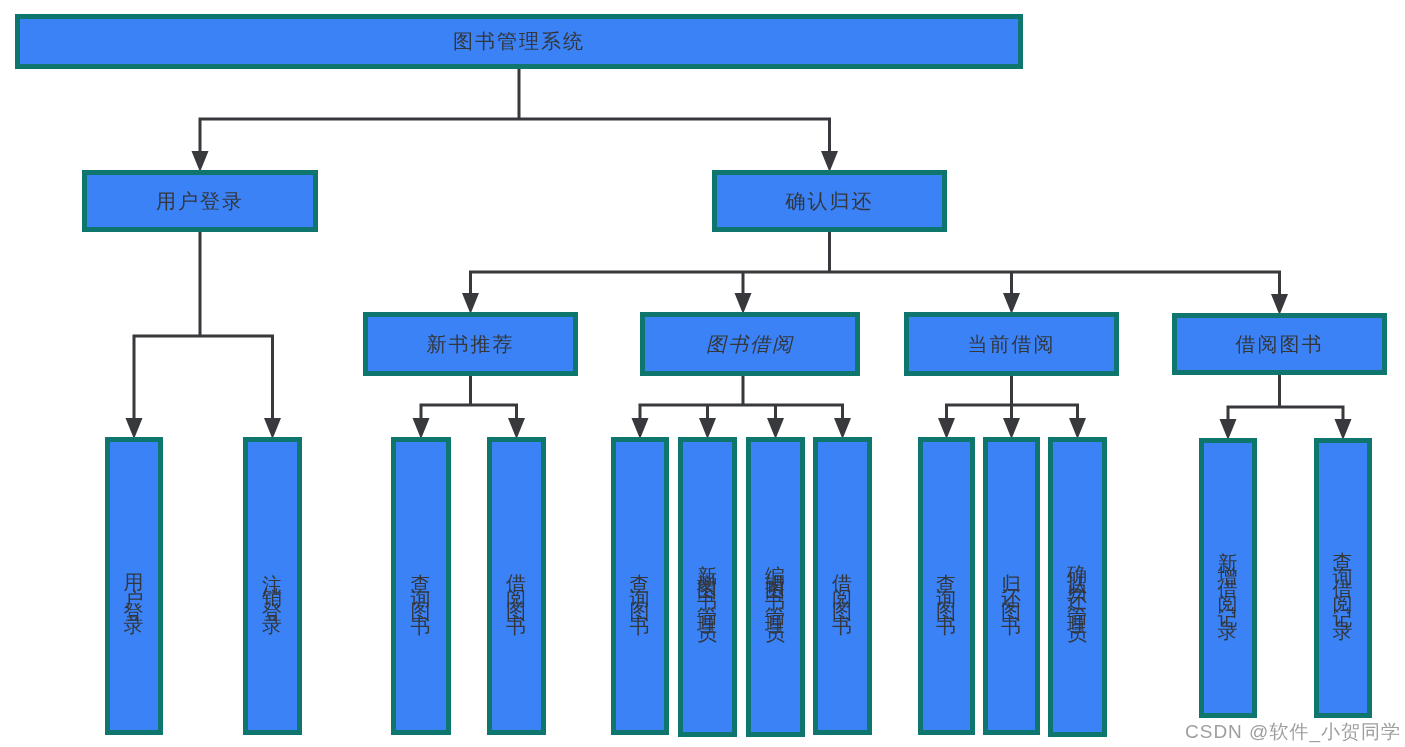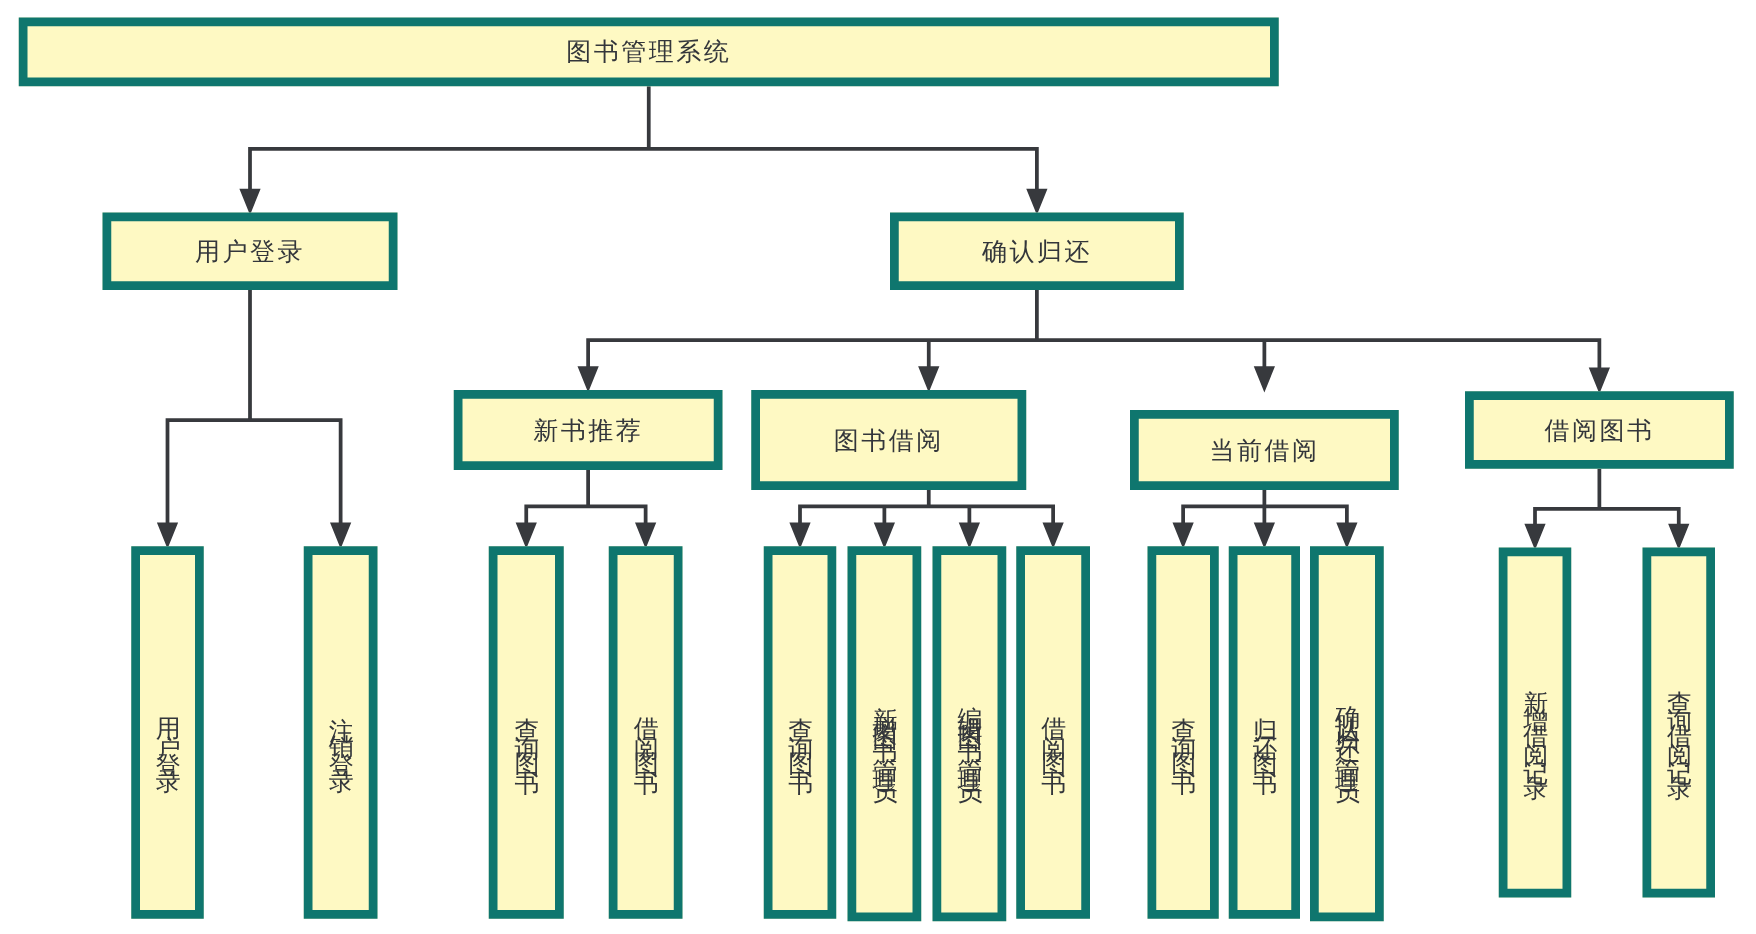--- a/index.html
+++ b/index.html
@@ -17,22 +17,22 @@
   }
   #wires {
     position: absolute;
     left: 0;
     top: 0;
     z-index: 1;
   }
   .node {
     position: absolute;
     box-sizing: border-box;
-    background: #fef9c3;
-    border: 7px solid #0f766e;
+    background: #3b82f6;
+    border: 5px solid #0f766e;
     color: #33363b;
     display: flex;
     align-items: center;
     justify-content: center;
     z-index: 2;
   }
   .node.branch {
     font-size: 20px;
     letter-spacing: 2px;
     white-space: nowrap;
@@ -59,30 +59,31 @@
 <div id="canvas" style="background: rgb(255, 255, 255);">
   <svg id="wires" width="1405" height="747" viewBox="0 0 1405 747">
       <path d="M 519 69 L 519 119 M 198.5 119 L 831 119 M 200 119 L 200 155 M 829.5 119 L 829.5 155 M 829.5 232 L 829.5 272 M 469 272 L 1281 272 M 470.5 272 L 470.5 297 M 743 272 L 743 297 M 1011.5 272 L 1011.5 297 M 1279.5 272 L 1279.5 298 M 200 232 L 200 336 M 132.5 336 L 274 336 M 134 336 L 134 422 M 272.5 336 L 272.5 422 M 470.5 376 L 470.5 405 M 419.5 405 L 518 405 M 421 405 L 421 422 M 516.5 405 L 516.5 422 M 743 376 L 743 405 M 638.5 405 L 844 405 M 640 405 L 640 422 M 707.5 405 L 707.5 422 M 775.5 405 L 775.5 422 M 842.5 405 L 842.5 422 M 1011.5 376 L 1011.5 405 M 945 405 L 1079 405 M 946.5 405 L 946.5 422 M 1011.5 405 L 1011.5 422 M 1077.5 405 L 1077.5 422 M 1279.5 375 L 1279.5 407 M 1226.5 407 L 1344.5 407 M 1228 407 L 1228 423 M 1343 407 L 1343 423 " stroke="#37393d" stroke-width="3" fill="none"></path>
       <path d="M 191.5 151 L 208.5 151 L 200 172 Z M 821 151 L 838 151 L 829.5 172 Z M 462 293 L 479 293 L 470.5 314 Z M 734.5 293 L 751.5 293 L 743 314 Z M 1003 293 L 1020 293 L 1011.5 314 Z M 1271 294 L 1288 294 L 1279.5 315 Z M 125.5 418 L 142.5 418 L 134 439 Z M 264 418 L 281 418 L 272.5 439 Z M 412.5 418 L 429.5 418 L 421 439 Z M 508 418 L 525 418 L 516.5 439 Z M 631.5 418 L 648.5 418 L 640 439 Z M 699 418 L 716 418 L 707.5 439 Z M 767 418 L 784 418 L 775.5 439 Z M 834 418 L 851 418 L 842.5 439 Z M 938 418 L 955 418 L 946.5 439 Z M 1003 418 L 1020 418 L 1011.5 439 Z M 1069 418 L 1086 418 L 1077.5 439 Z M 1219.5 419 L 1236.5 419 L 1228 440 Z M 1334.5 419 L 1351.5 419 L 1343 440 Z " fill="#37393d" stroke="none"></path>
     </svg>
   <div id="nodes-layer">
       <div class="node branch" style="left: 15px; top: 14px; width: 1008px; height: 55px;">图书管理系统</div>
       <div class="node branch" style="left: 82px; top: 170px; width: 236px; height: 62px;">用户登录</div>
       <div class="node branch" style="left: 712px; top: 170px; width: 235px; height: 62px;">确认归还</div>
       <div class="node branch" style="left: 363px; top: 312px; width: 215px; height: 64px;">新书推荐</div>
-      <div class="node branch" style="left: 601px; top: 312px; width: 220px; height: 80px;">图书借阅</div>
-      <div class="node branch" style="left: 904px; top: 328px; width: 215px; height: 64px;">当前借阅</div>
+      <div class="node branch" style="left: 640px; top: 312px; width: 220px; height: 64px; font-style: italic;">图书借阅</div>
+      <div class="node branch" style="left: 904px; top: 312px; width: 215px; height: 64px;">当前借阅</div>
       <div class="node branch" style="left: 1172px; top: 313px; width: 215px; height: 62px;">借阅图书</div>
       <div class="node leaf" style="left: 105px; top: 437px; width: 58px; height: 298px; letter-spacing: 14px;">用户登录</div>
       <div class="node leaf" style="left: 243px; top: 437px; width: 59px; height: 298px; letter-spacing: 14px;">注销登录</div>
       <div class="node leaf" style="left: 391px; top: 437px; width: 60px; height: 298px; letter-spacing: 14px;">查询图书</div>
       <div class="node leaf" style="left: 487px; top: 437px; width: 59px; height: 298px; letter-spacing: 14px;">借阅图书</div>
       <div class="node leaf" style="left: 611px; top: 437px; width: 58px; height: 298px; letter-spacing: 14px;">查询图书</div>
       <div class="node leaf" style="left: 678px; top: 437px; width: 59px; height: 300px; letter-spacing: 8.4px;">新增图书（管理员）</div>
       <div class="node leaf" style="left: 746px; top: 437px; width: 59px; height: 300px; letter-spacing: 8.4px;">编辑图书（管理员）</div>
       <div class="node leaf" style="left: 813px; top: 437px; width: 59px; height: 298px; letter-spacing: 14px;">借阅图书</div>
       <div class="node leaf" style="left: 918px; top: 437px; width: 57px; height: 298px; letter-spacing: 14px;">查询图书</div>
       <div class="node leaf" style="left: 983px; top: 437px; width: 57px; height: 298px; letter-spacing: 14px;">归还图书</div>
       <div class="node leaf" style="left: 1048px; top: 437px; width: 59px; height: 300px; letter-spacing: 8.4px;">确认归还（管理员）</div>
       <div class="node leaf" style="left: 1199px; top: 438px; width: 58px; height: 280px; letter-spacing: 14px;">新增借阅记录</div>
       <div class="node leaf" style="left: 1314px; top: 438px; width: 58px; height: 280px; letter-spacing: 14px;">查询借阅记录</div>
     </div>
+  <span id="watermark" style="left: 1185px; top: 719px; color: rgb(158, 158, 158);">CSDN @软件_小贺同学</span>
 </div>
 
 </body></html>

